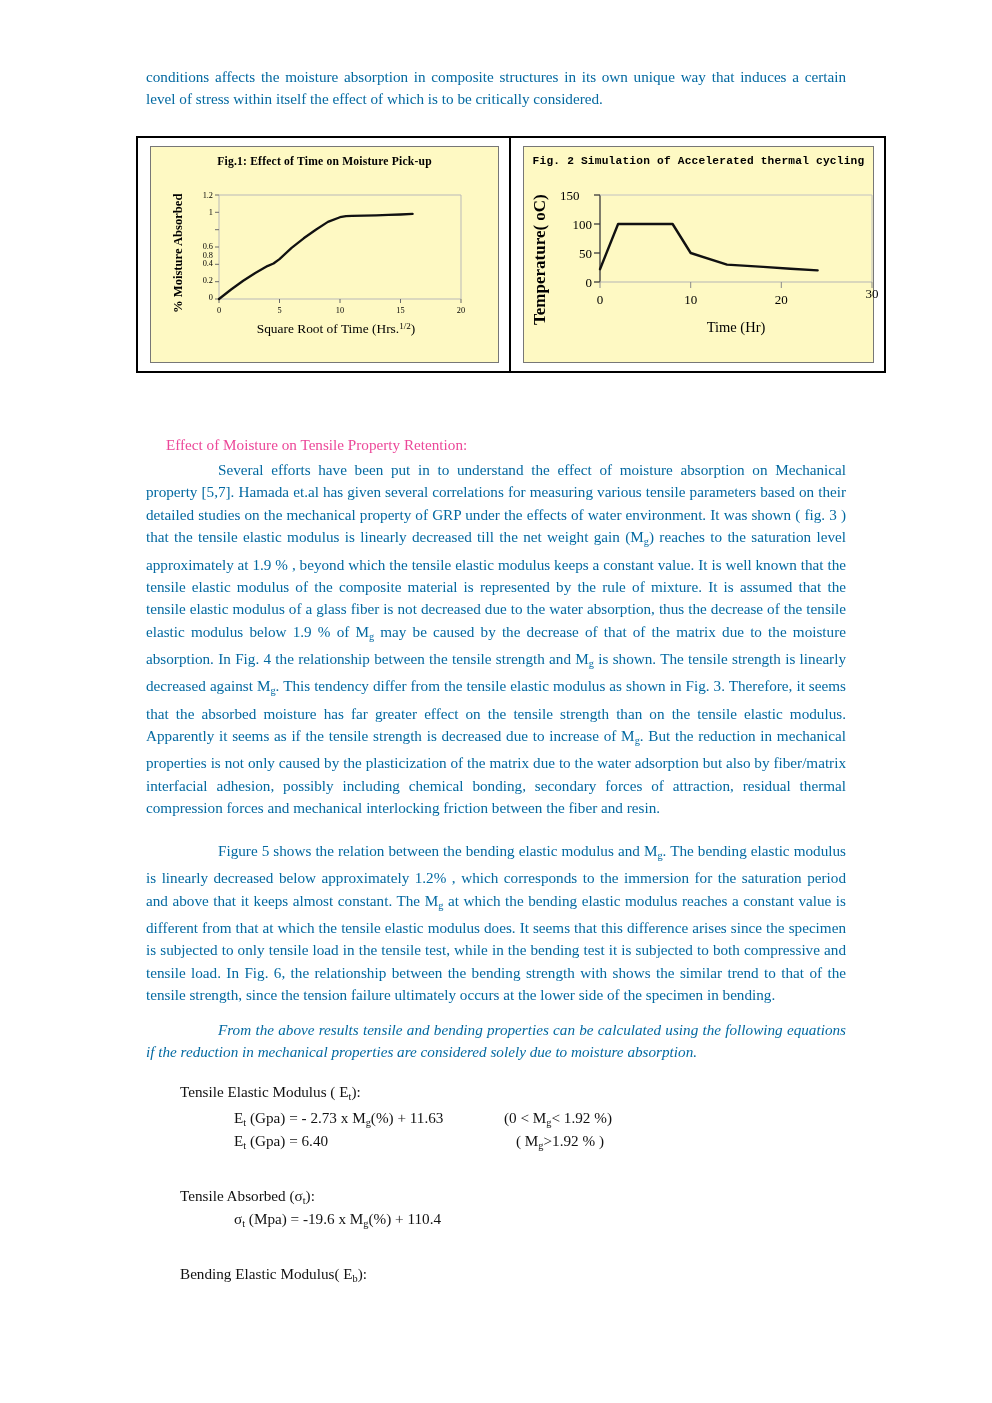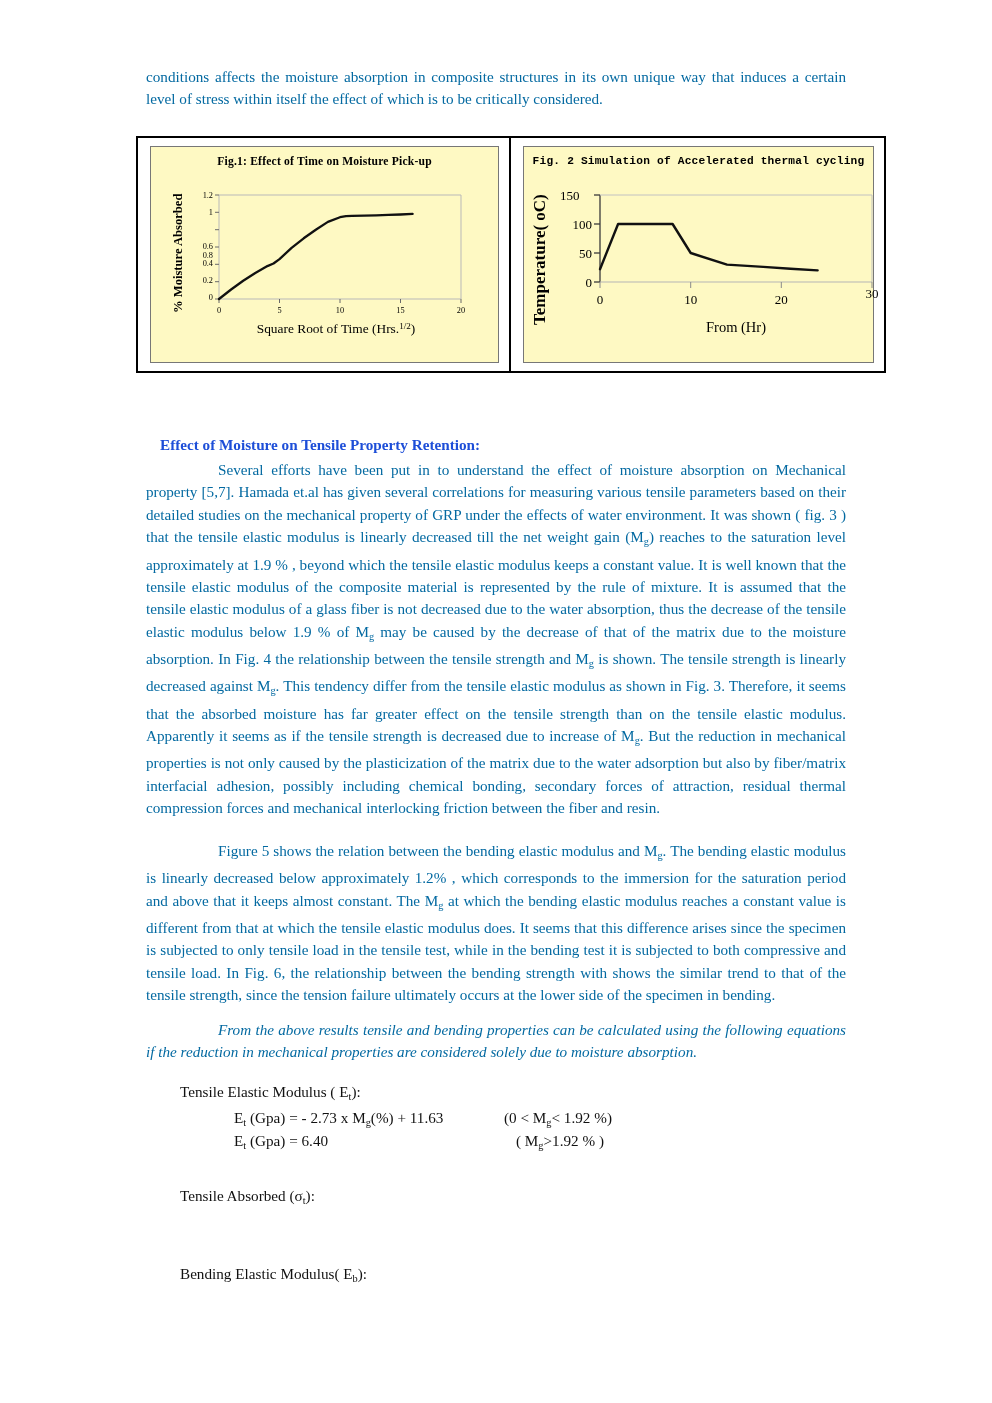--- a/index.html
+++ b/index.html
@@ -30,25 +30,25 @@
     font-size: 15.2px;
     line-height: 22.4px;
     text-align: justify;
     text-justify: inter-word;
     color: #0369a1;
   }
   .indent { text-indent: 72px; }
 
   .heading {
     position: absolute;
-    left: 160px;
-    font-weight: bold;
+    left: 166px;
+    font-weight: normal;
     font-size: 15.2px;
     line-height: 22px;
-    color: #1d4ed8;
+    color: #ec4899;
   }
 
   sub { font-size: 0.68em; vertical-align: -0.28em; }
   sup { font-size: 0.68em; vertical-align: 0.42em; }
 
   
   .figtable {
     position: absolute;
     left: 136px;
     top: 136px;
@@ -208,21 +208,21 @@
             <line x1="348" y1="135" x2="348" y2="141" stroke="#8a8a8a" stroke-width="1"></line>
 
             <polyline fill="none" stroke="#111111" stroke-width="2.4" stroke-linejoin="round" stroke-linecap="round" points="76,122.2 94.1,77 148.6,77 166.7,106 203,117.6 239.3,119.9 266.5,121.7 293.6,123.4"></polyline>
           </svg>
 
           <div class="axistick big" style="left:61px; top:145px; width:30px; text-align:center;">0</div>
           <div class="axistick big" style="left:151.7px; top:145px; width:30px; text-align:center;">10</div>
           <div class="axistick big" style="left:242.3px; top:145px; width:30px; text-align:center;">20</div>
           <div class="axistick big" style="left:333px; top:139px; width:30px; text-align:center;">30</div>
 
-          <div class="xlabel" style="left:76px; top:172px; width:272px; font-size:14.5px;">From (Hr)</div>
+          <div class="xlabel" style="left:76px; top:172px; width:272px; font-size:14.5px;">Time (Hr)</div>
         </div>
       </div>
     </div>
 
   </div>
 
   <div class="heading" style="top:434px;">Effect of Moisture on Tensile Property Retention:</div>
 
   <div class="tblock indent" style="top:459px;">
     <span>Several efforts have been put in to understand the effect of moisture absorption on Mechanical property [5,7]. Hamada et.al has given several correlations for measuring various tensile parameters based on their detailed studies on the  mechanical property of GRP under the effects of water environment. It was shown ( fig. 3 ) that the tensile elastic modulus is linearly decreased till the net weight gain (M</span><sub>g</sub><span>) reaches to the saturation level approximately at 1.9 % , beyond which  the tensile elastic modulus keeps a constant value. It is well known that the tensile elastic modulus of the composite material is represented by the rule of mixture. It is assumed that the tensile elastic modulus of a glass fiber is not decreased due to the water absorption, thus the decrease of the tensile elastic modulus below 1.9 % of  M</span><sub>g</sub><span> may be caused by the decrease of that of the matrix due to the moisture absorption. In Fig. 4  the relationship between the tensile strength and M</span><sub>g</sub><span> is shown. The tensile strength is linearly decreased against M</span><sub>g</sub><span>. This tendency differ from the tensile elastic modulus as shown in Fig. 3. Therefore, it seems that the absorbed moisture has far greater effect on the tensile strength than on the tensile elastic modulus. Apparently it seems as if the tensile strength is decreased due to increase of M</span><sub>g</sub><span>. But the reduction in mechanical properties is not only caused by the plasticization of the matrix due to the water adsorption but also by fiber/matrix interfacial adhesion, possibly including chemical bonding, secondary forces of attraction, residual thermal compression forces and mechanical interlocking friction between the fiber and resin.</span>
@@ -251,18 +251,21 @@
     <span>E</span><sub>t</sub><span> (Gpa) = 6.40</span>
   </div>
   <div style="position:absolute; left:516px; top:1130px; font-size:15.2px; line-height:22px;">
     <span>( M</span><sub>g</sub><span>&gt;1.92 % )</span>
   </div>
 
   <div style="position:absolute; left:180px; top:1185px; font-size:15.2px; line-height:22px;">
     <span>Tensile Absorbed (</span><span>σ</span><sub>t</sub><span>):</span>
   </div>
 
+  <div style="position:absolute; left:234px; top:1208px; font-size:15.2px; line-height:22px;">
+    <span>σ</span><sub>t</sub><span> (Mpa)  = -19.6 x M</span><sub>g</sub><span>(%) + 110.4</span>
+  </div>
 
   <div style="position:absolute; left:180px; top:1263px; font-size:15.2px; line-height:22px;">
     <span>Bending Elastic Modulus( E</span><sub>b</sub><span>):</span>
   </div>
 
 </div>
 
 </body></html>

